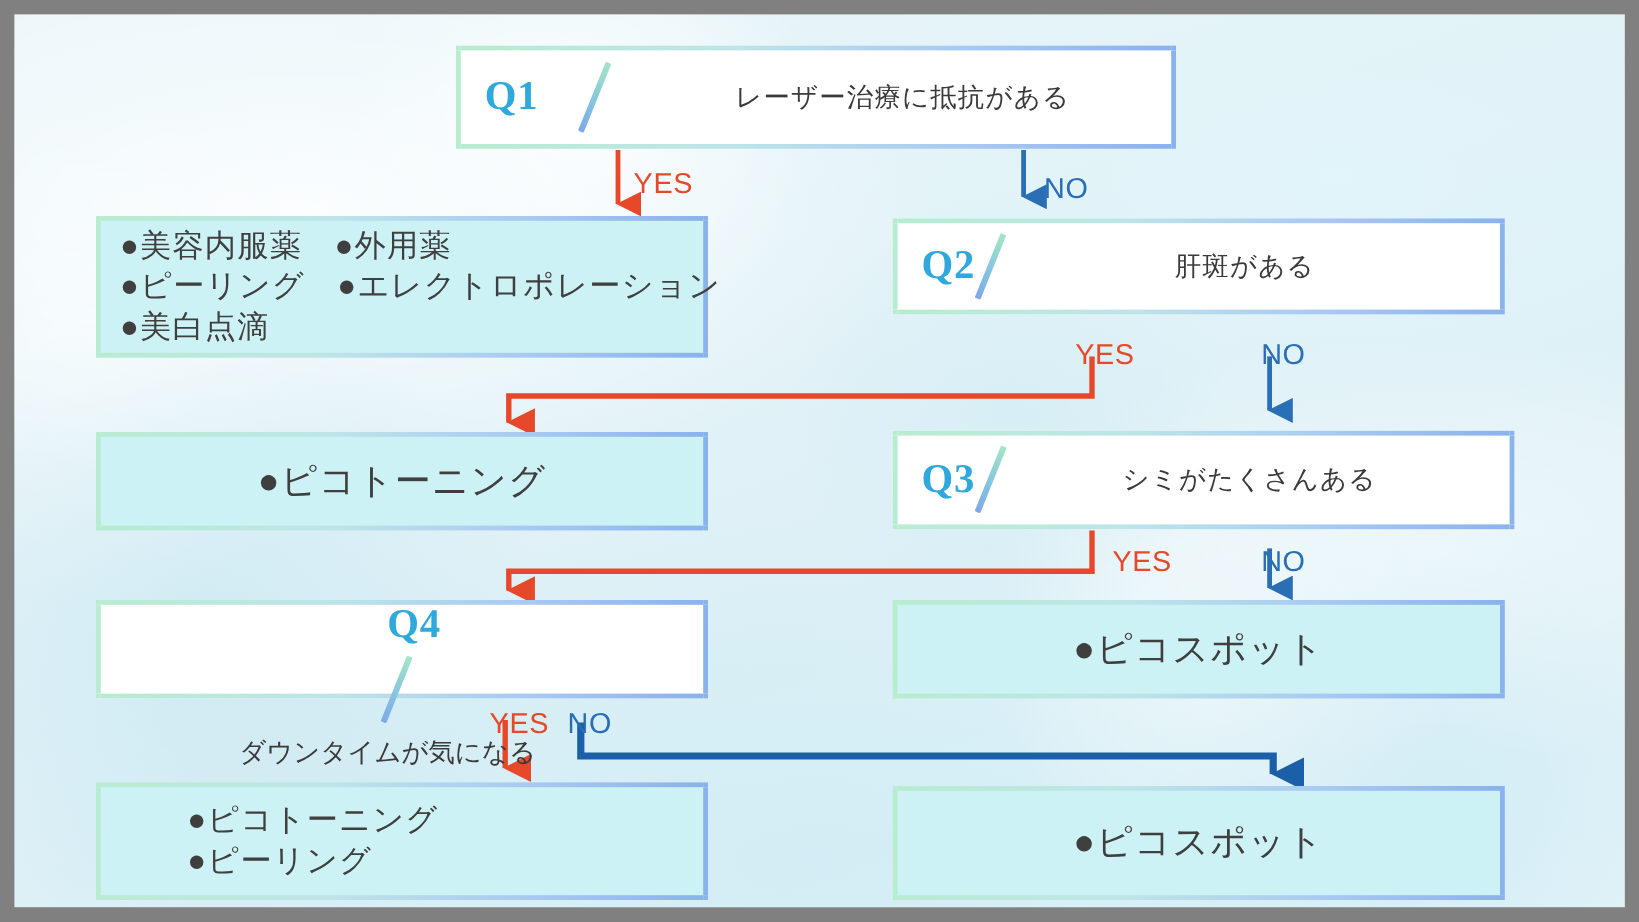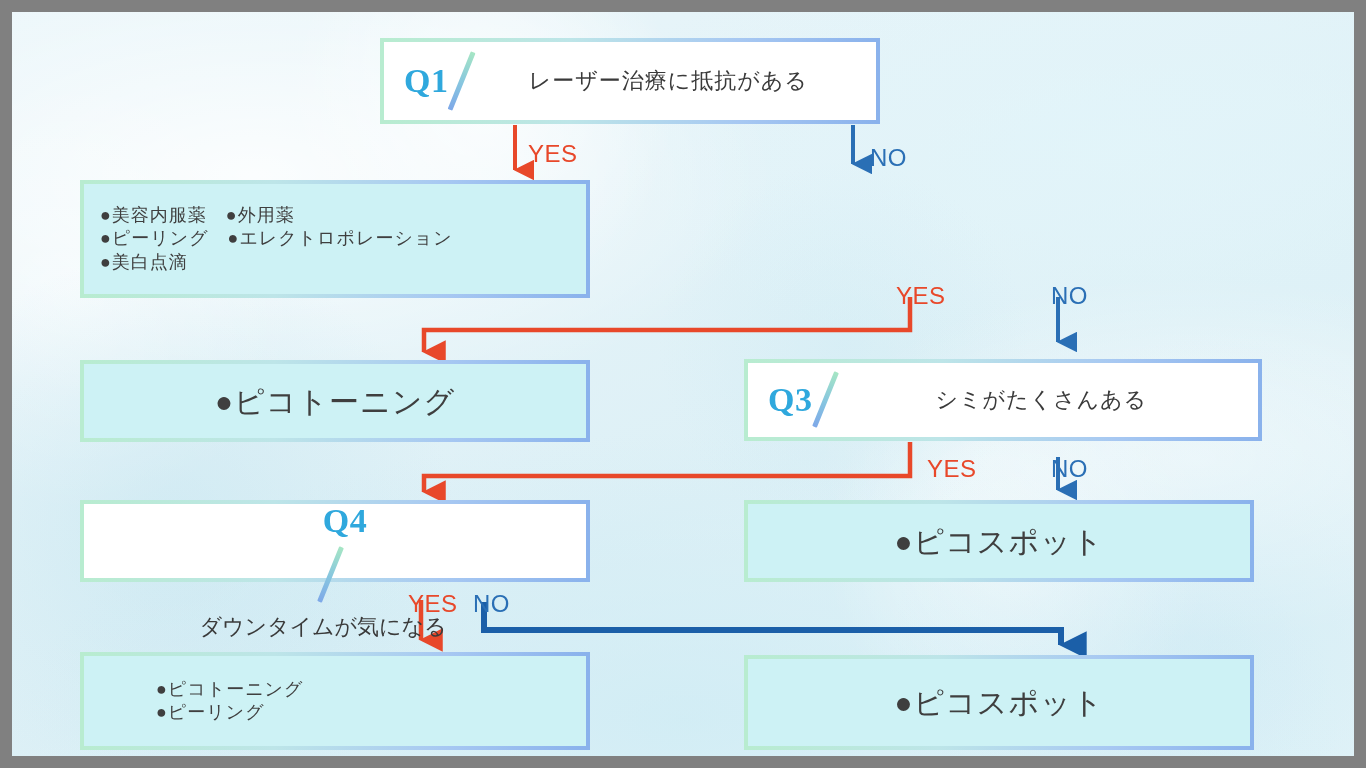--- a/index.html
+++ b/index.html
@@ -80,21 +80,21 @@
     color: #3a3a3a;
     font-family: "Liberation Serif", "DejaVu Serif", serif;
     letter-spacing: 1px;
     padding-right: 24px;
   }
   .qtext.tight { letter-spacing: 0px; }
 
   .reslist {
     width: 100%;
     color: #3f3f3f;
-    font-size: 18px;
+    font-size: 26px;
     line-height: 1.30;
     font-family: "Liberation Serif", "DejaVu Serif", serif;
     letter-spacing: 1px;
   }
   .reslist.centered { text-align: center; font-size: 30px; }
   .reslist .row { display: block; white-space: pre; }
   .reslist.padl { padding-left: 16px; }
 
   
   .elabel {
@@ -151,34 +151,39 @@
 
   <div class="elabel yes" style="left:884px; top:270px;">YES</div>
   <div class="elabel no" style="left:1039px; top:270px;">NO</div>
 
   <div class="elabel yes" style="left:915px; top:443px;">YES</div>
   <div class="elabel no" style="left:1039px; top:443px;">NO</div>
 
   <div class="elabel yes" style="left:396px; top:578px;">YES</div>
   <div class="elabel no" style="left:461px; top:578px;">NO</div>
 
-  <div class="node q" style="left:368px; top:26px; width:500px; height:86px;">
+  <div class="node q" style="left:368px; top:26px; width:600px; height:86px;gap:34px;">
     <span class="qlabel">Q1</span>
     <span class="slash"></span>
     <span class="qtext">レーザー治療に抵抗がある</span>
   </div>
 
   <div class="node res" style="left:68px; top:168px; width:510px; height:118px; align-items:center;">
     <div class="reslist padl">
       <span class="row">●美容内服薬　●外用薬</span>
       <span class="row">●ピーリング　●エレクトロポレーション</span>
       <span class="row">●美白点滴</span>
     </div>
   </div>
 
+  <div class="node q" style="left:732px; top:170px; width:510px; height:80px;">
+    <span class="qlabel">Q2</span>
+    <span class="slash"></span>
+    <span class="qtext">肝斑がある</span>
+  </div>
 
   <div class="node res" style="left:68px; top:348px; width:510px; height:82px;">
     <div class="reslist centered">
       <span class="row">●ピコトーニング</span>
     </div>
   </div>
 
   <div class="node q" style="left:732px; top:347px; width:518px; height:82px;">
     <span class="qlabel">Q3</span>
     <span class="slash"></span>

